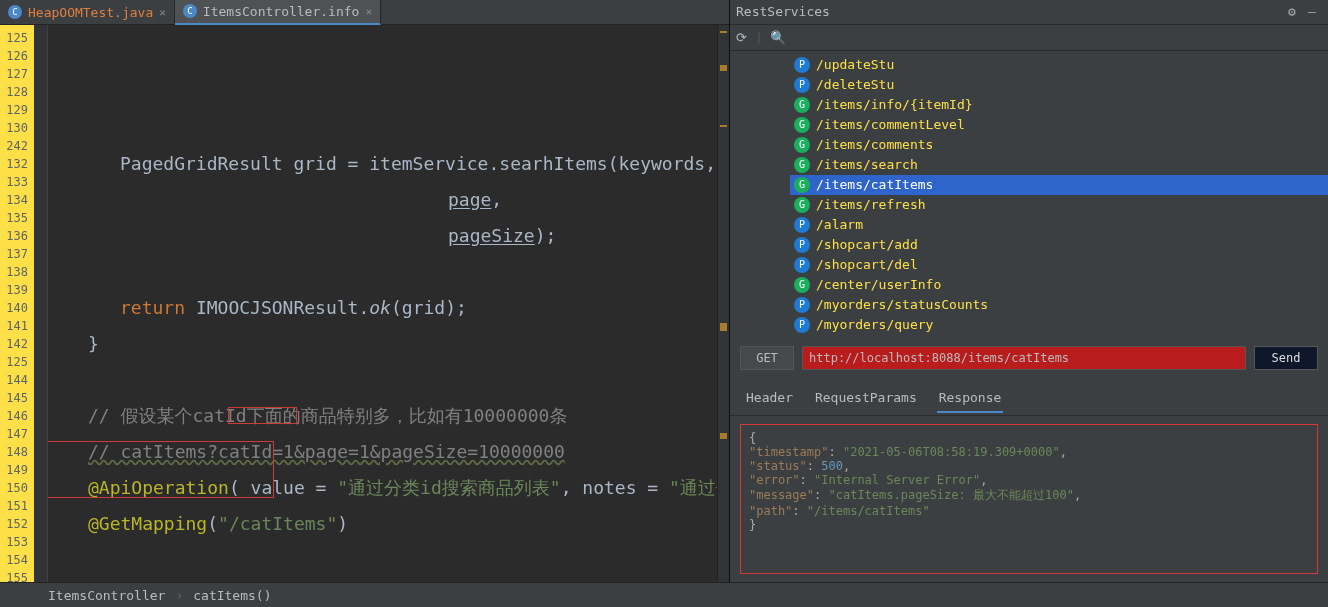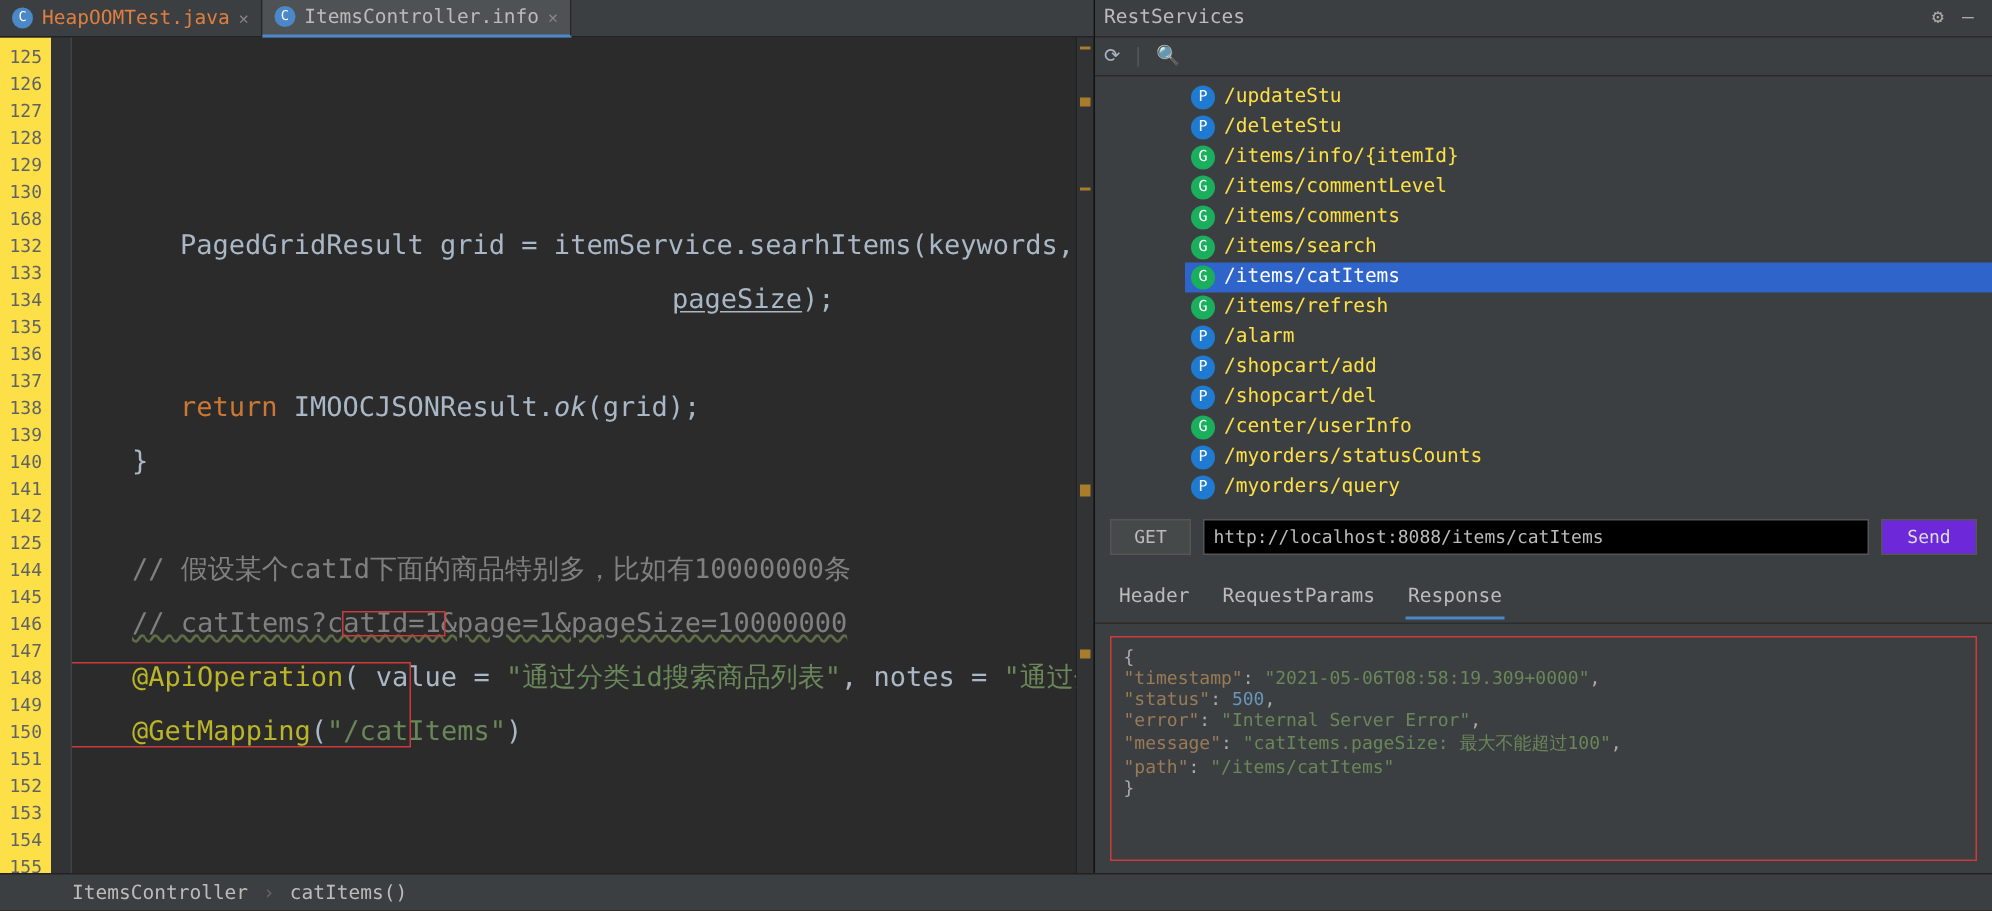--- a/index.html
+++ b/index.html
@@ -138,25 +138,25 @@
   .ep .path { color:#fde047; }
   .ep.selected .path { color:#fff; }
 
   .req-row { display:flex; gap:8px; padding:12px 10px 10px 10px; }
   .method-select {
     width: 54px; height: 24px; background:#45494a; border:1px solid #555;
     display:flex;align-items:center;justify-content:center;color:#bbb;
     font-size:12px;
   }
   .url-input {
-    flex:1; height:24px; background:#000000; border:1px solid #555;
+    flex:1; height:24px; background:#b91c1c; border:1px solid #555;
     color:#bbb; padding:0 6px; font-family:inherit;font-size:12px;
   }
   .send-btn {
-    min-width: 64px; height:24px; background:#6d28d9; border:1px solid #555;
+    min-width: 64px; height:24px; background:#0f172a; border:1px solid #555;
     color:#ddd; display:flex;align-items:center;justify-content:center;
     font-size:12px; cursor:pointer;
   }
   .resp-tabs { display:flex; gap:18px; padding:6px 14px 2px 14px; border-bottom:1px solid #2c2c2c; }
   .resp-tab { color:#bbb; padding:4px 2px 6px 2px; cursor:pointer; }
   .resp-tab.active { border-bottom: 2px solid #4a88c7; }
   .resp-body {
     margin:8px 10px; border:1.5px solid #cc3a3a; padding:6px 8px;
     font-family: Consolas, monospace; font-size:12px; color:#ababab;
     height: 150px;
@@ -186,21 +186,21 @@
     </div>
 
     <div class="editor-wrap">
       <div class="gutter" id="gutter">
           <div class="ln">125</div>
           <div class="ln">126</div>
           <div class="ln">127</div>
           <div class="ln">128</div>
           <div class="ln">129</div>
           <div class="ln">130</div>
-          <div class="ln">168</div>
+          <div class="ln">242</div>
           <div class="ln">132</div>
           <div class="ln">133</div>
           <div class="ln">134</div>
           <div class="ln">135</div>
           <div class="ln">136</div>
           <div class="ln">137</div>
           <div class="ln">138</div>
           <div class="ln">139</div>
           <div class="ln">140</div>
           <div class="ln">141</div>
@@ -219,20 +219,21 @@
           <div class="ln">154</div>
           <div class="ln">155</div>
         </div>
       <div class="fold-col"></div>
       <div class="code" id="code">
         
         <div class="hl-line" style="top:436px;"></div>
 
         <div style="height:18px;"></div>
 <div style="height:18px; padding-left:64px;"><span>PagedGridResult grid = itemService.searhItems(keywords,</span></div>
+<div style="height:18px; padding-left:392px;"><span class="c-under">page</span><span>,</span></div>
 <div style="height:18px; padding-left:392px;"><span class="c-under">pageSize</span><span>);</span></div>
 <div style="height:18px;"></div>
 <div style="height:18px; padding-left:64px;"><span class="c-kw">return</span> <span>IMOOCJSONResult.</span><span class="c-ital">ok</span><span>(grid);</span></div>
 <div style="height:18px; padding-left:32px;"><span>}</span></div>
 <div style="height:18px;"></div>
 <div style="height:18px; padding-left:32px;"><span class="c-comment">// 假设某个catId下面的商品特别多，比如有10000000条</span></div>
 <div style="height:18px; padding-left:32px;"><span class="c-comment c-wavy">// catItems?catId=1&amp;page=1&amp;pageSize=10000000</span></div>
 <div style="height:18px; padding-left:32px;"><span class="c-anno">@ApiOperation</span><span>( value = </span><span class="c-str">"通过分类id搜索商品列表"</span><span>, notes = </span><span class="c-str">"通过分类id搜索商品列表"</span><span>, httpMethod = </span></div>
 <div style="height:18px; padding-left:32px;"><span class="c-anno">@GetMapping</span><span>(</span><span class="c-str">"/catItems"</span><span>)</span></div>
 

